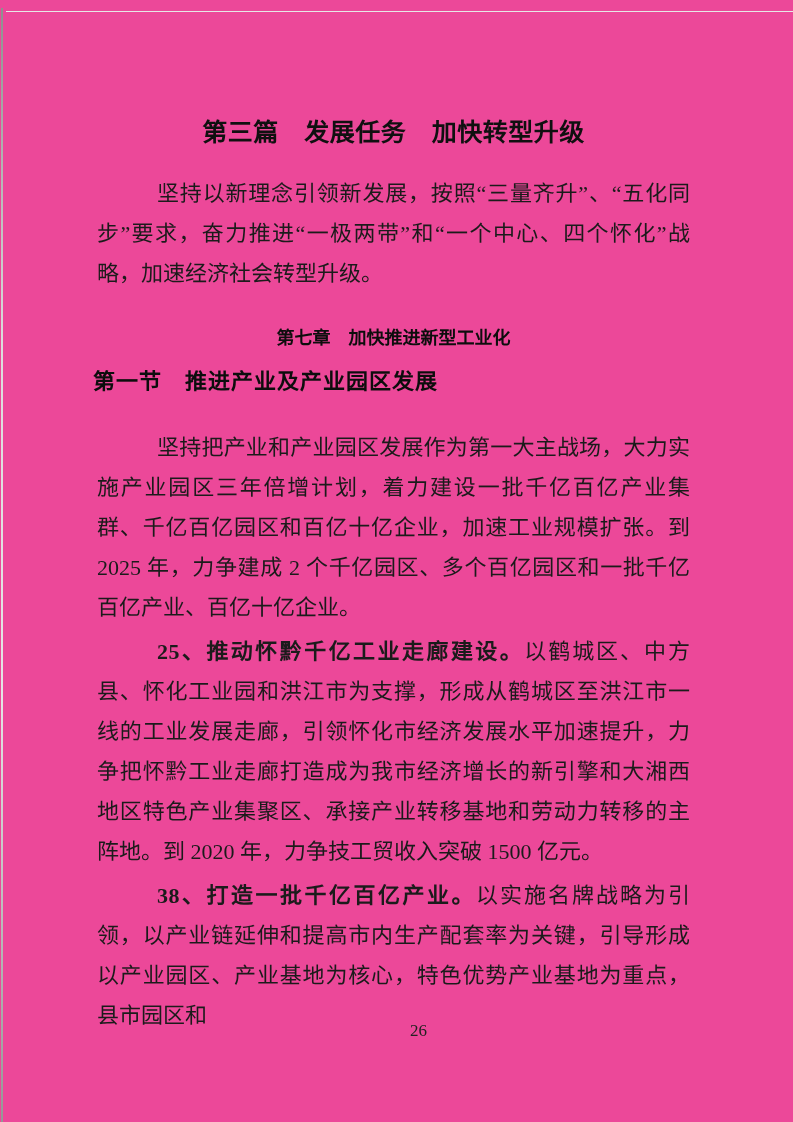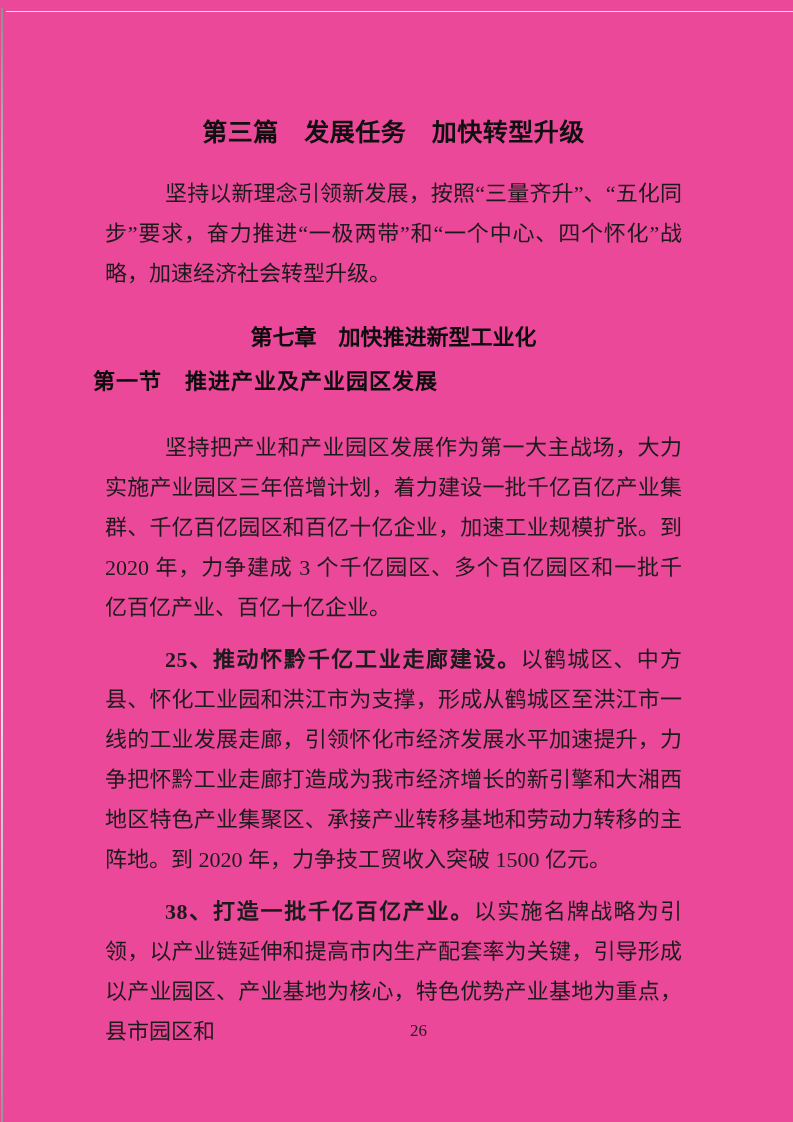--- a/index.html
+++ b/index.html
@@ -47,34 +47,34 @@
     margin: 116px 0 0 0;
     font-size: 25px;
     line-height: 34px;
     font-weight: 700;
     text-align: center;
     letter-spacing: 0.5px;
     color: #101010;
     font-family: "Liberation Serif", serif;
   }
   p.body {
-    margin: 12px;
+    margin: 4px;
     font-size: 22px;
     line-height: 40px;
     text-align: justify;
     text-justify: inter-ideograph;
     text-indent: 60px;
     color: #1b1b1b;
   }
   p.intro {
     margin-top: 24px;
   }
   h2.chapter-heading {
     margin: 26px 0 0 0;
-    font-size: 22px;
+    font-size: 18px;
     line-height: 36px;
     font-weight: 700;
     text-align: center;
     color: #0d0d0d;
     font-family: "Liberation Sans", sans-serif;
   }
   h3.section-heading {
     margin: 8px 0 0 0;
     font-size: 22px;
     line-height: 36px;
@@ -112,21 +112,21 @@
 
   <div class="content">
     <h1 class="part-title">第三篇　发展任务　加快转型升级</h1>
 
     <p class="body intro">坚持以新理念引领新发展，按照“三量齐升”、“五化同步”要求，奋力推进“一极两带”和“一个中心、四个怀化”战略，加速经济社会转型升级。</p>
 
     <h2 class="chapter-heading">第七章　加快推进新型工业化</h2>
 
     <h3 class="section-heading">第一节　推进产业及产业园区发展</h3>
 
-    <p class="body section-intro">坚持把产业和产业园区发展作为第一大主战场，大力实施产业园区三年倍增计划，着力建设一批千亿百亿产业集群、千亿百亿园区和百亿十亿企业，加速工业规模扩张。到 2020 年，力争建成 3 个千亿园区、多个百亿园区和一批千亿百亿产业、百亿十亿企业。</p>
+    <p class="body section-intro">坚持把产业和产业园区发展作为第一大主战场，大力实施产业园区三年倍增计划，着力建设一批千亿百亿产业集群、千亿百亿园区和百亿十亿企业，加速工业规模扩张。到 2025 年，力争建成 2 个千亿园区、多个百亿园区和一批千亿百亿产业、百亿十亿企业。</p>
 
     <p class="body item"><strong>25、推动怀黔千亿工业走廊建设。</strong><span>以鹤城区、中方县、怀化工业园和洪江市为支撑，形成从鹤城区至洪江市一线的工业发展走廊，引领怀化市经济发展水平加速提升，力争把怀黔工业走廊打造成为我市经济增长的新引擎和大湘西地区特色产业集聚区、承接产业转移基地和劳动力转移的主阵地。到 2020 年，力争技工贸收入突破 1500 亿元。</span></p>
 
     <p class="body item"><strong>38、打造一批千亿百亿产业。</strong><span>以实施名牌战略为引领，以产业链延伸和提高市内生产配套率为关键，引导形成以产业园区、产业基地为核心，特色优势产业基地为重点，县市园区和</span></p>
   </div>
 
   <div class="page-number">26</div>
 </div>
 
 </body></html>

